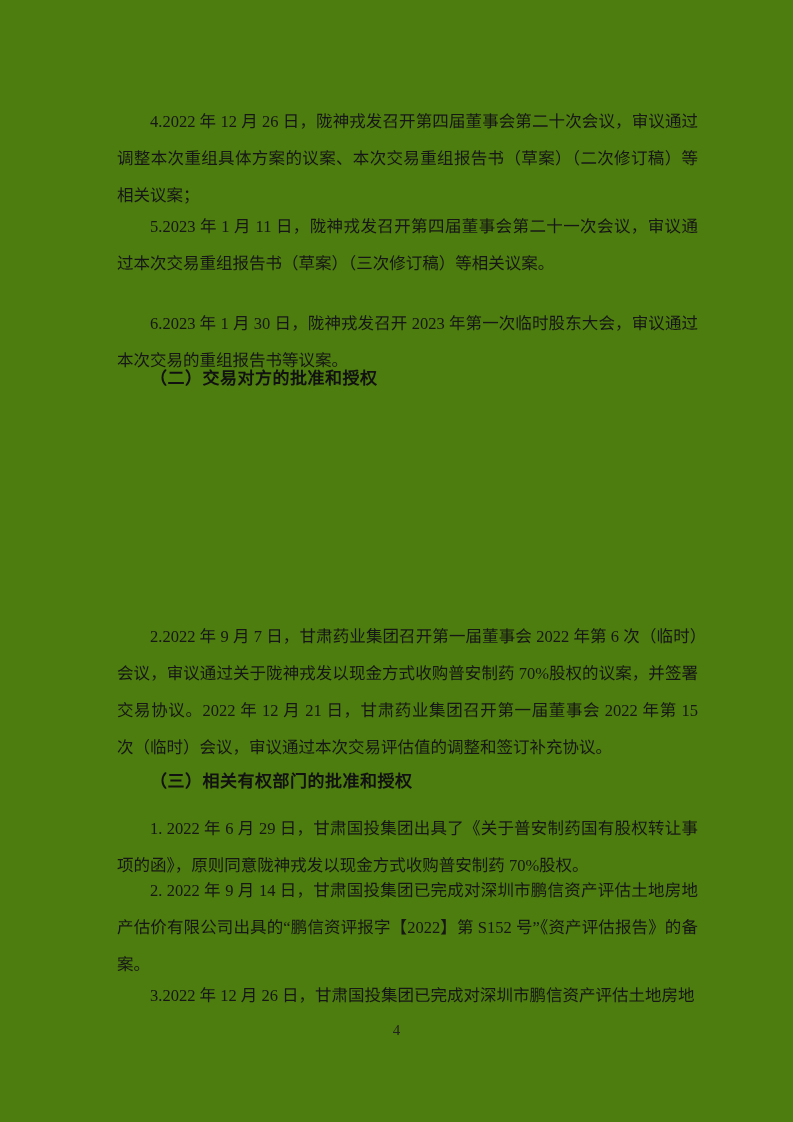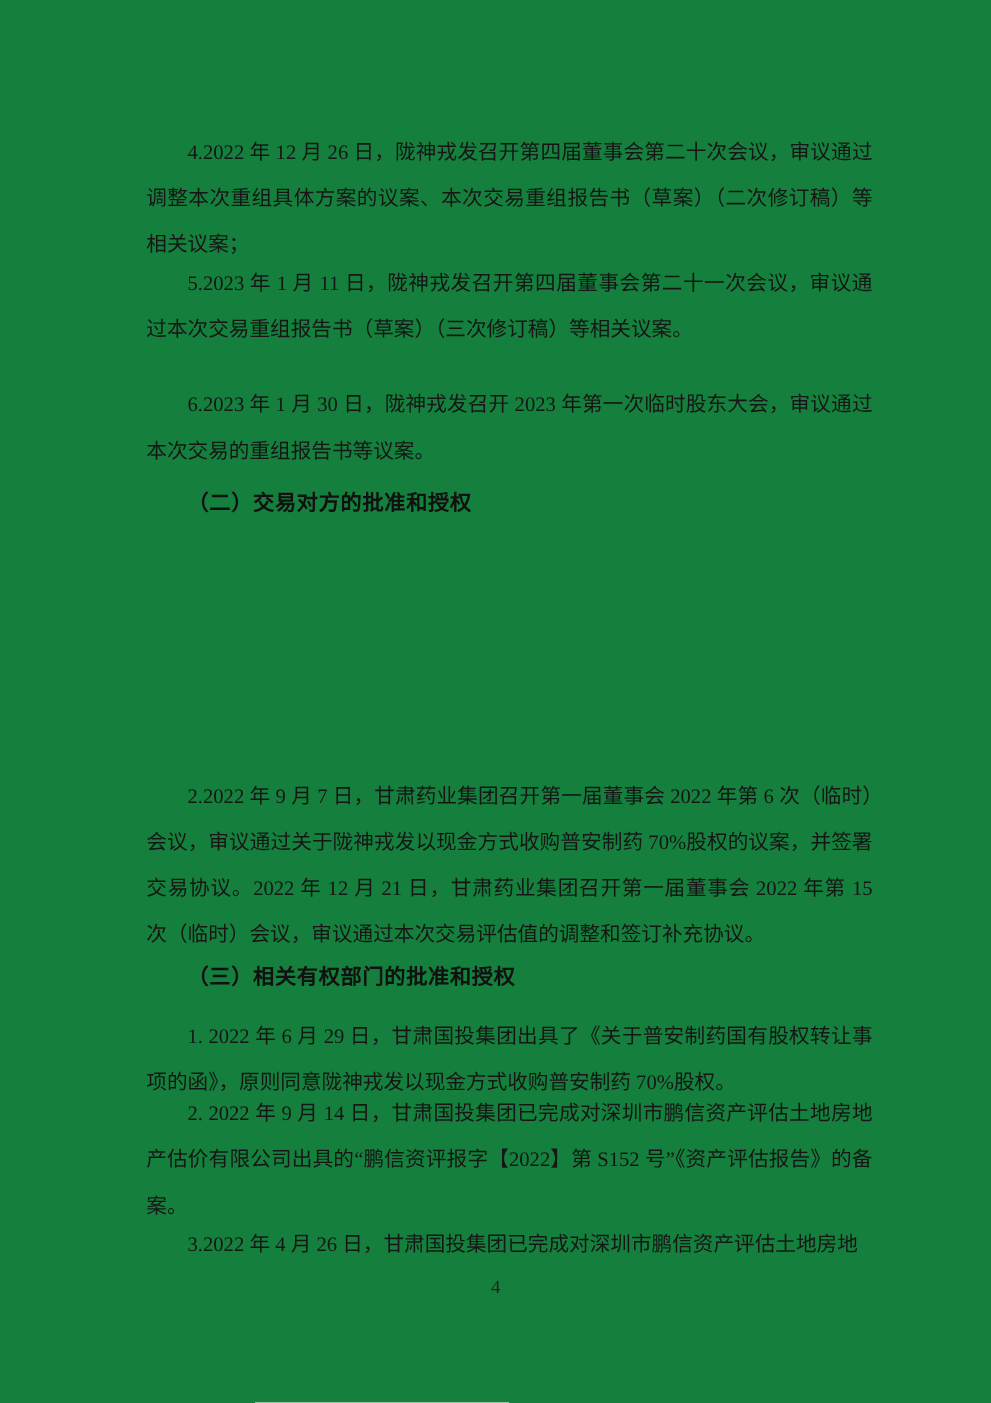--- a/index.html
+++ b/index.html
@@ -4,21 +4,21 @@
 <style>
   html, body {
     margin: 0;
     padding: 0;
     background: #ffffff;
   }
   .page {
     position: relative;
     width: 793px;
     height: 1122px;
-    background: #15803d;
+    background: #4d7c0f;
     overflow: hidden;
     color: #161616;
   }
   .content {
     position: absolute;
     left: 117px;
     top: 0;
     width: 581px;
     height: 100%;
   }
@@ -66,28 +66,28 @@
 <body>
 
 <div class="page">
   <div class="content">
     <p class="para" style="top:103px">4.2022 年 12 月 26 日，陇神戎发召开第四届董事会第二十次会议，审议通过调整本次重组具体方案的议案、本次交易重组报告书（草案）（二次修订稿）等相关议案；</p>
 
     <p class="para" style="top:208px">5.2023 年 1 月 11 日，陇神戎发召开第四届董事会第二十一次会议，审议通过本次交易重组报告书（草案）（三次修订稿）等相关议案。</p>
 
     <p class="para" style="top:305px">6.2023 年 1 月 30 日，陇神戎发召开 2023 年第一次临时股东大会，审议通过本次交易的重组报告书等议案。</p>
 
-    <h2 class="heading" style="top:384px">（二）交易对方的批准和授权</h2>
+    <h2 class="heading" style="top:360px">（二）交易对方的批准和授权</h2>
 
 
     <p class="para" style="top:618px">2.2022 年 9 月 7 日，甘肃药业集团召开第一届董事会 2022 年第 6 次（临时）会议，审议通过关于陇神戎发以现金方式收购普安制药 70%股权的议案，并签署交易协议。2022 年 12 月 21 日，甘肃药业集团召开第一届董事会 2022 年第 15 次（临时）会议，审议通过本次交易评估值的调整和签订补充协议。</p>
 
     <h2 class="heading" style="top:763px">（三）相关有权部门的批准和授权</h2>
 
     <p class="para" style="top:810px">1. 2022 年 6 月 29 日，甘肃国投集团出具了《关于普安制药国有股权转让事项的函》，原则同意陇神戎发以现金方式收购普安制药 70%股权。</p>
 
     <p class="para" style="top:872px">2. 2022 年 9 月 14 日，甘肃国投集团已完成对深圳市鹏信资产评估土地房地产估价有限公司出具的“鹏信资评报字【2022】第 S152 号”《资产评估报告》的备案。</p>
 
-    <p class="para" style="top:977px">3.2022 年 4 月 26 日，甘肃国投集团已完成对深圳市鹏信资产评估土地房地</p>
+    <p class="para" style="top:977px">3.2022 年 12 月 26 日，甘肃国投集团已完成对深圳市鹏信资产评估土地房地</p>
   </div>
 
   <div class="page-number">4</div>
 </div>
 
 </body></html>

